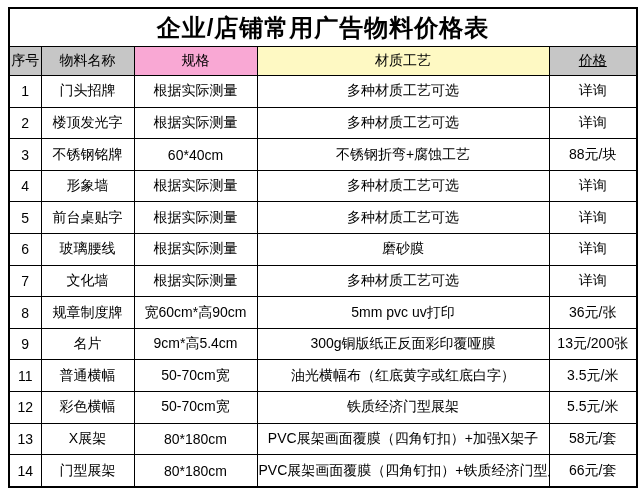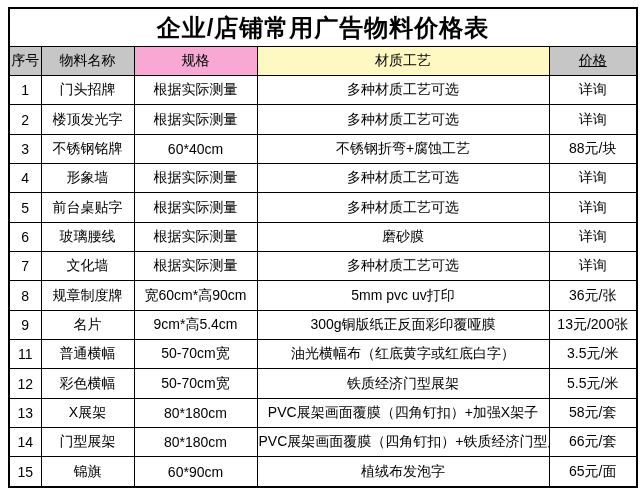--- a/index.html
+++ b/index.html
@@ -168,22 +168,15 @@
           <td>PVC展架画面覆膜（四角钉扣）+加强X架子</td>
           <td>58元/套</td>
         </tr>
         <tr class="data-row">
           <td>14</td>
           <td>门型展架</td>
           <td>80*180cm</td>
           <td>PVC展架画面覆膜（四角钉扣）+铁质经济门型展架</td>
           <td>66元/套</td>
         </tr>
-        <tr class="data-row">
-          <td>15</td>
-          <td>锦旗</td>
-          <td>60*90cm</td>
-          <td>植绒布发泡字</td>
-          <td>65元/面</td>
-        </tr>
       </tbody>
   </table>
 </div>
 
 </body></html>

